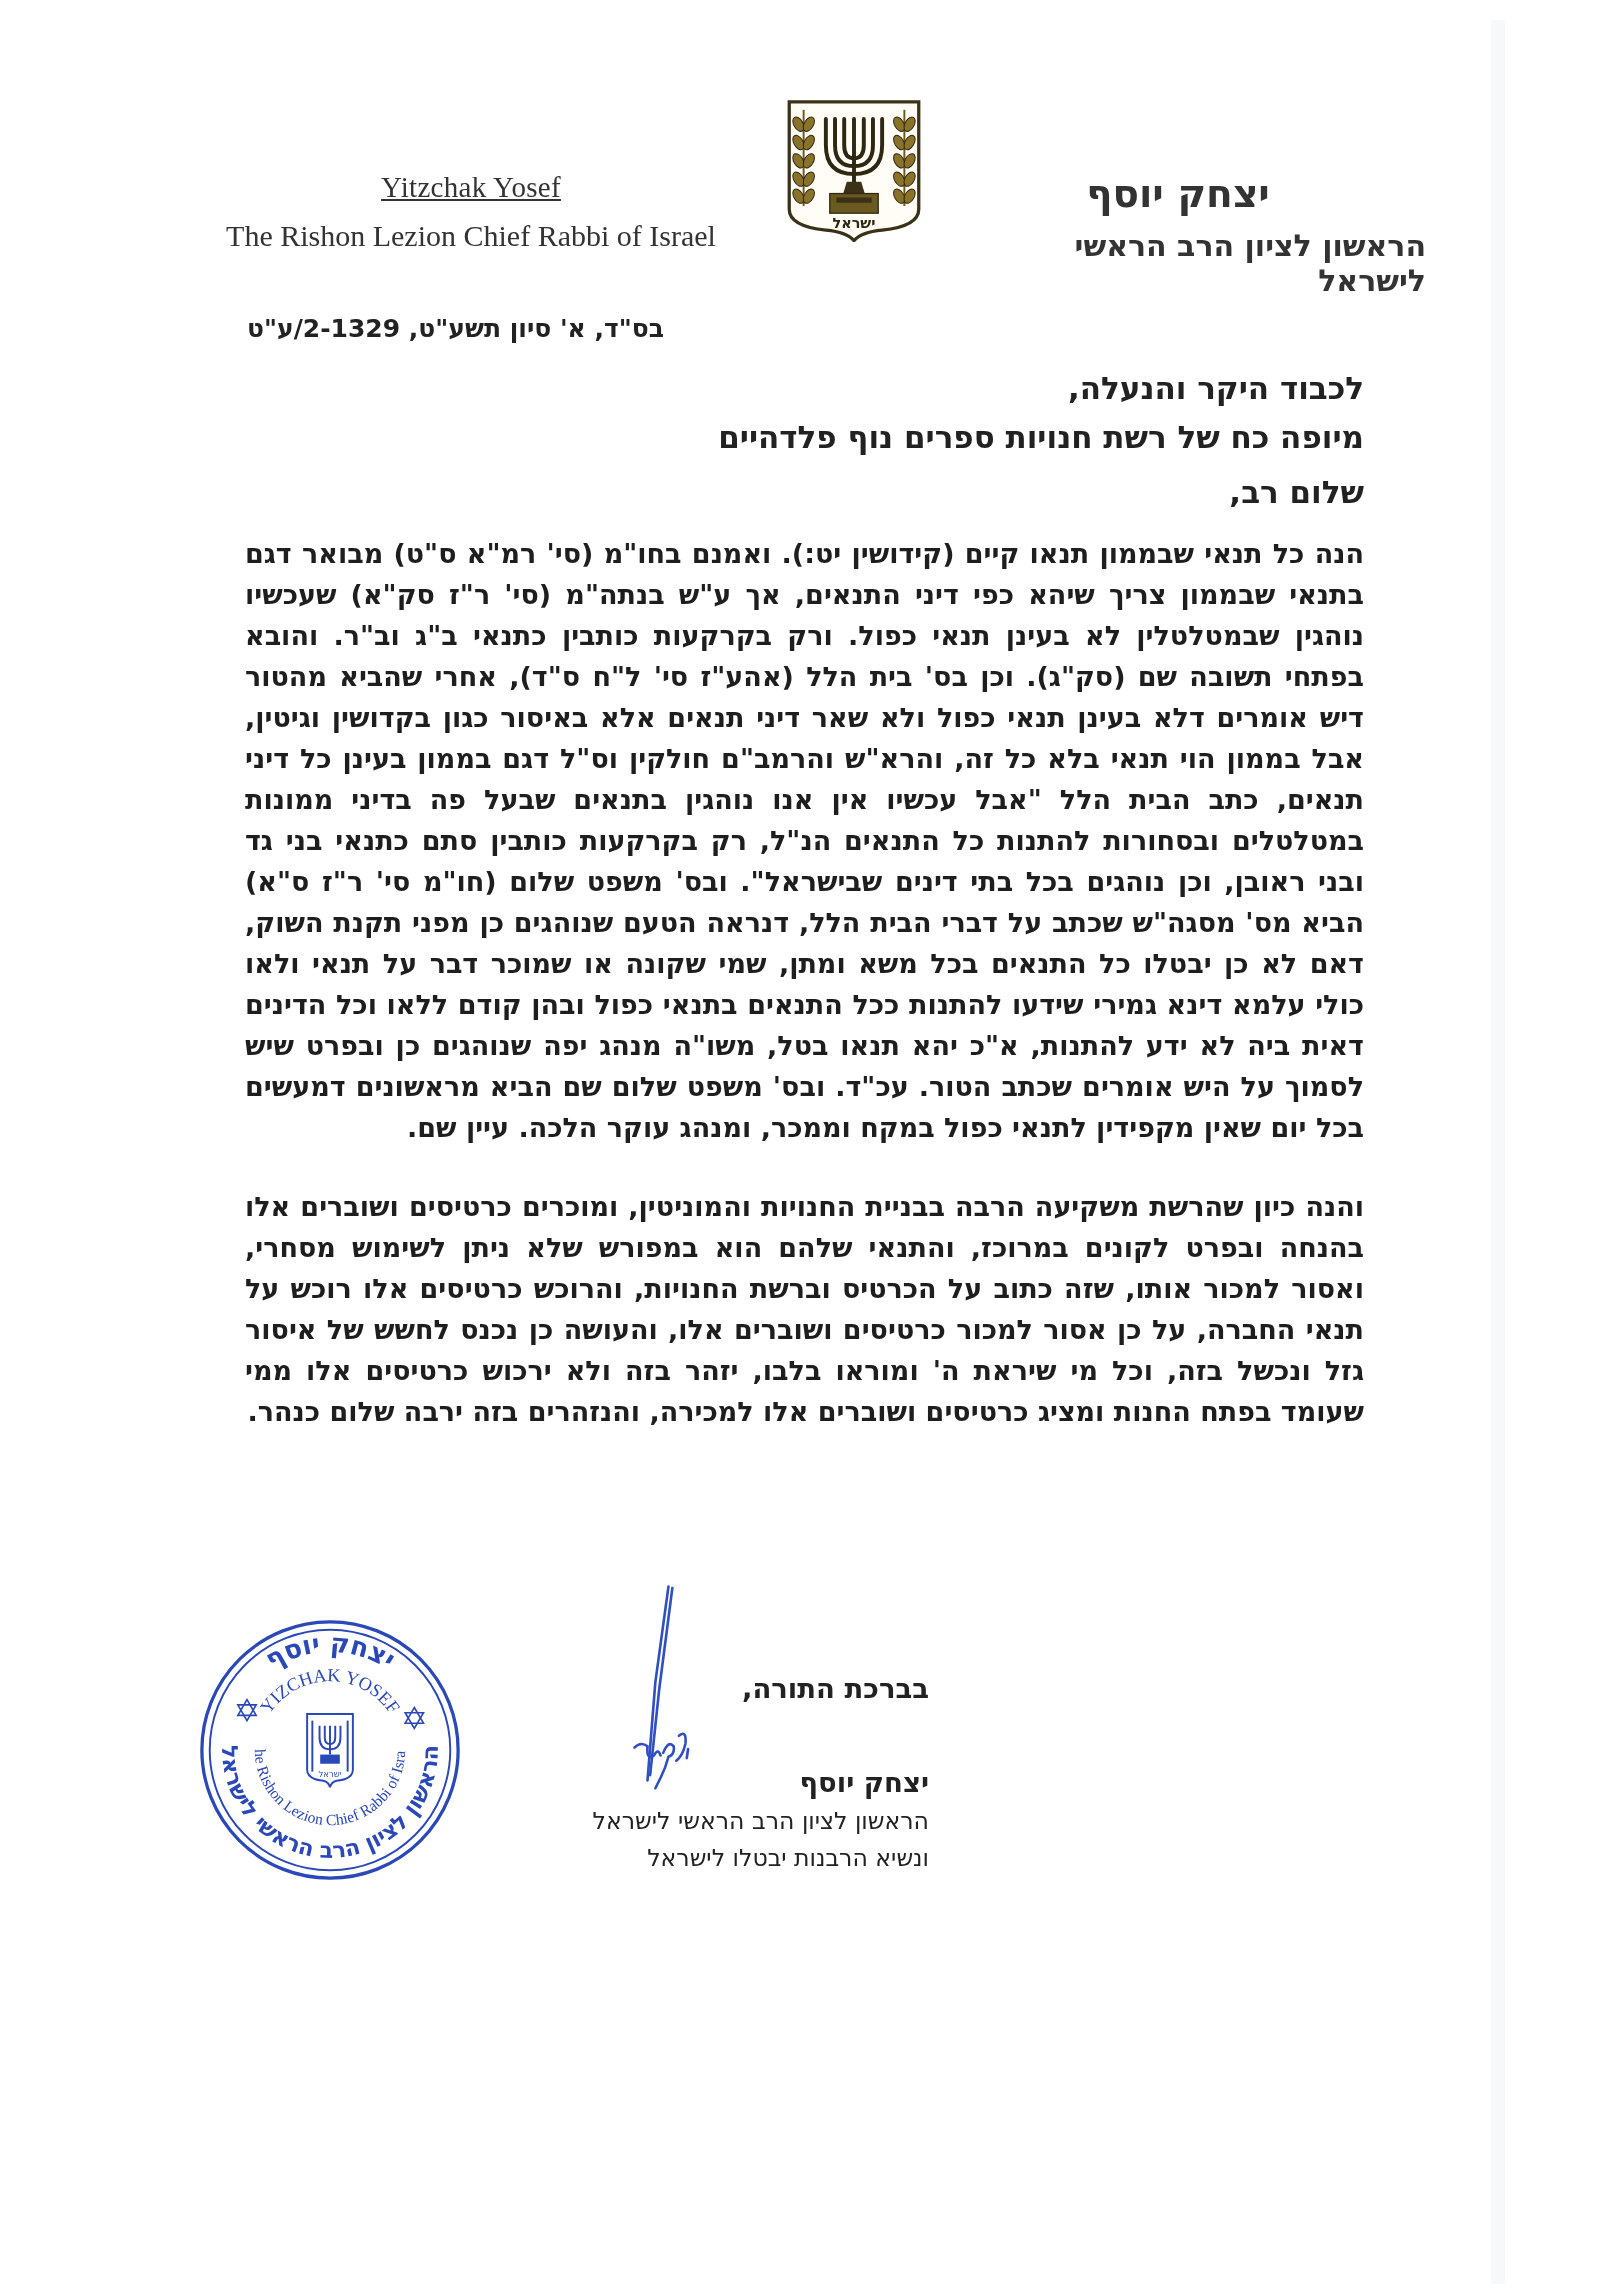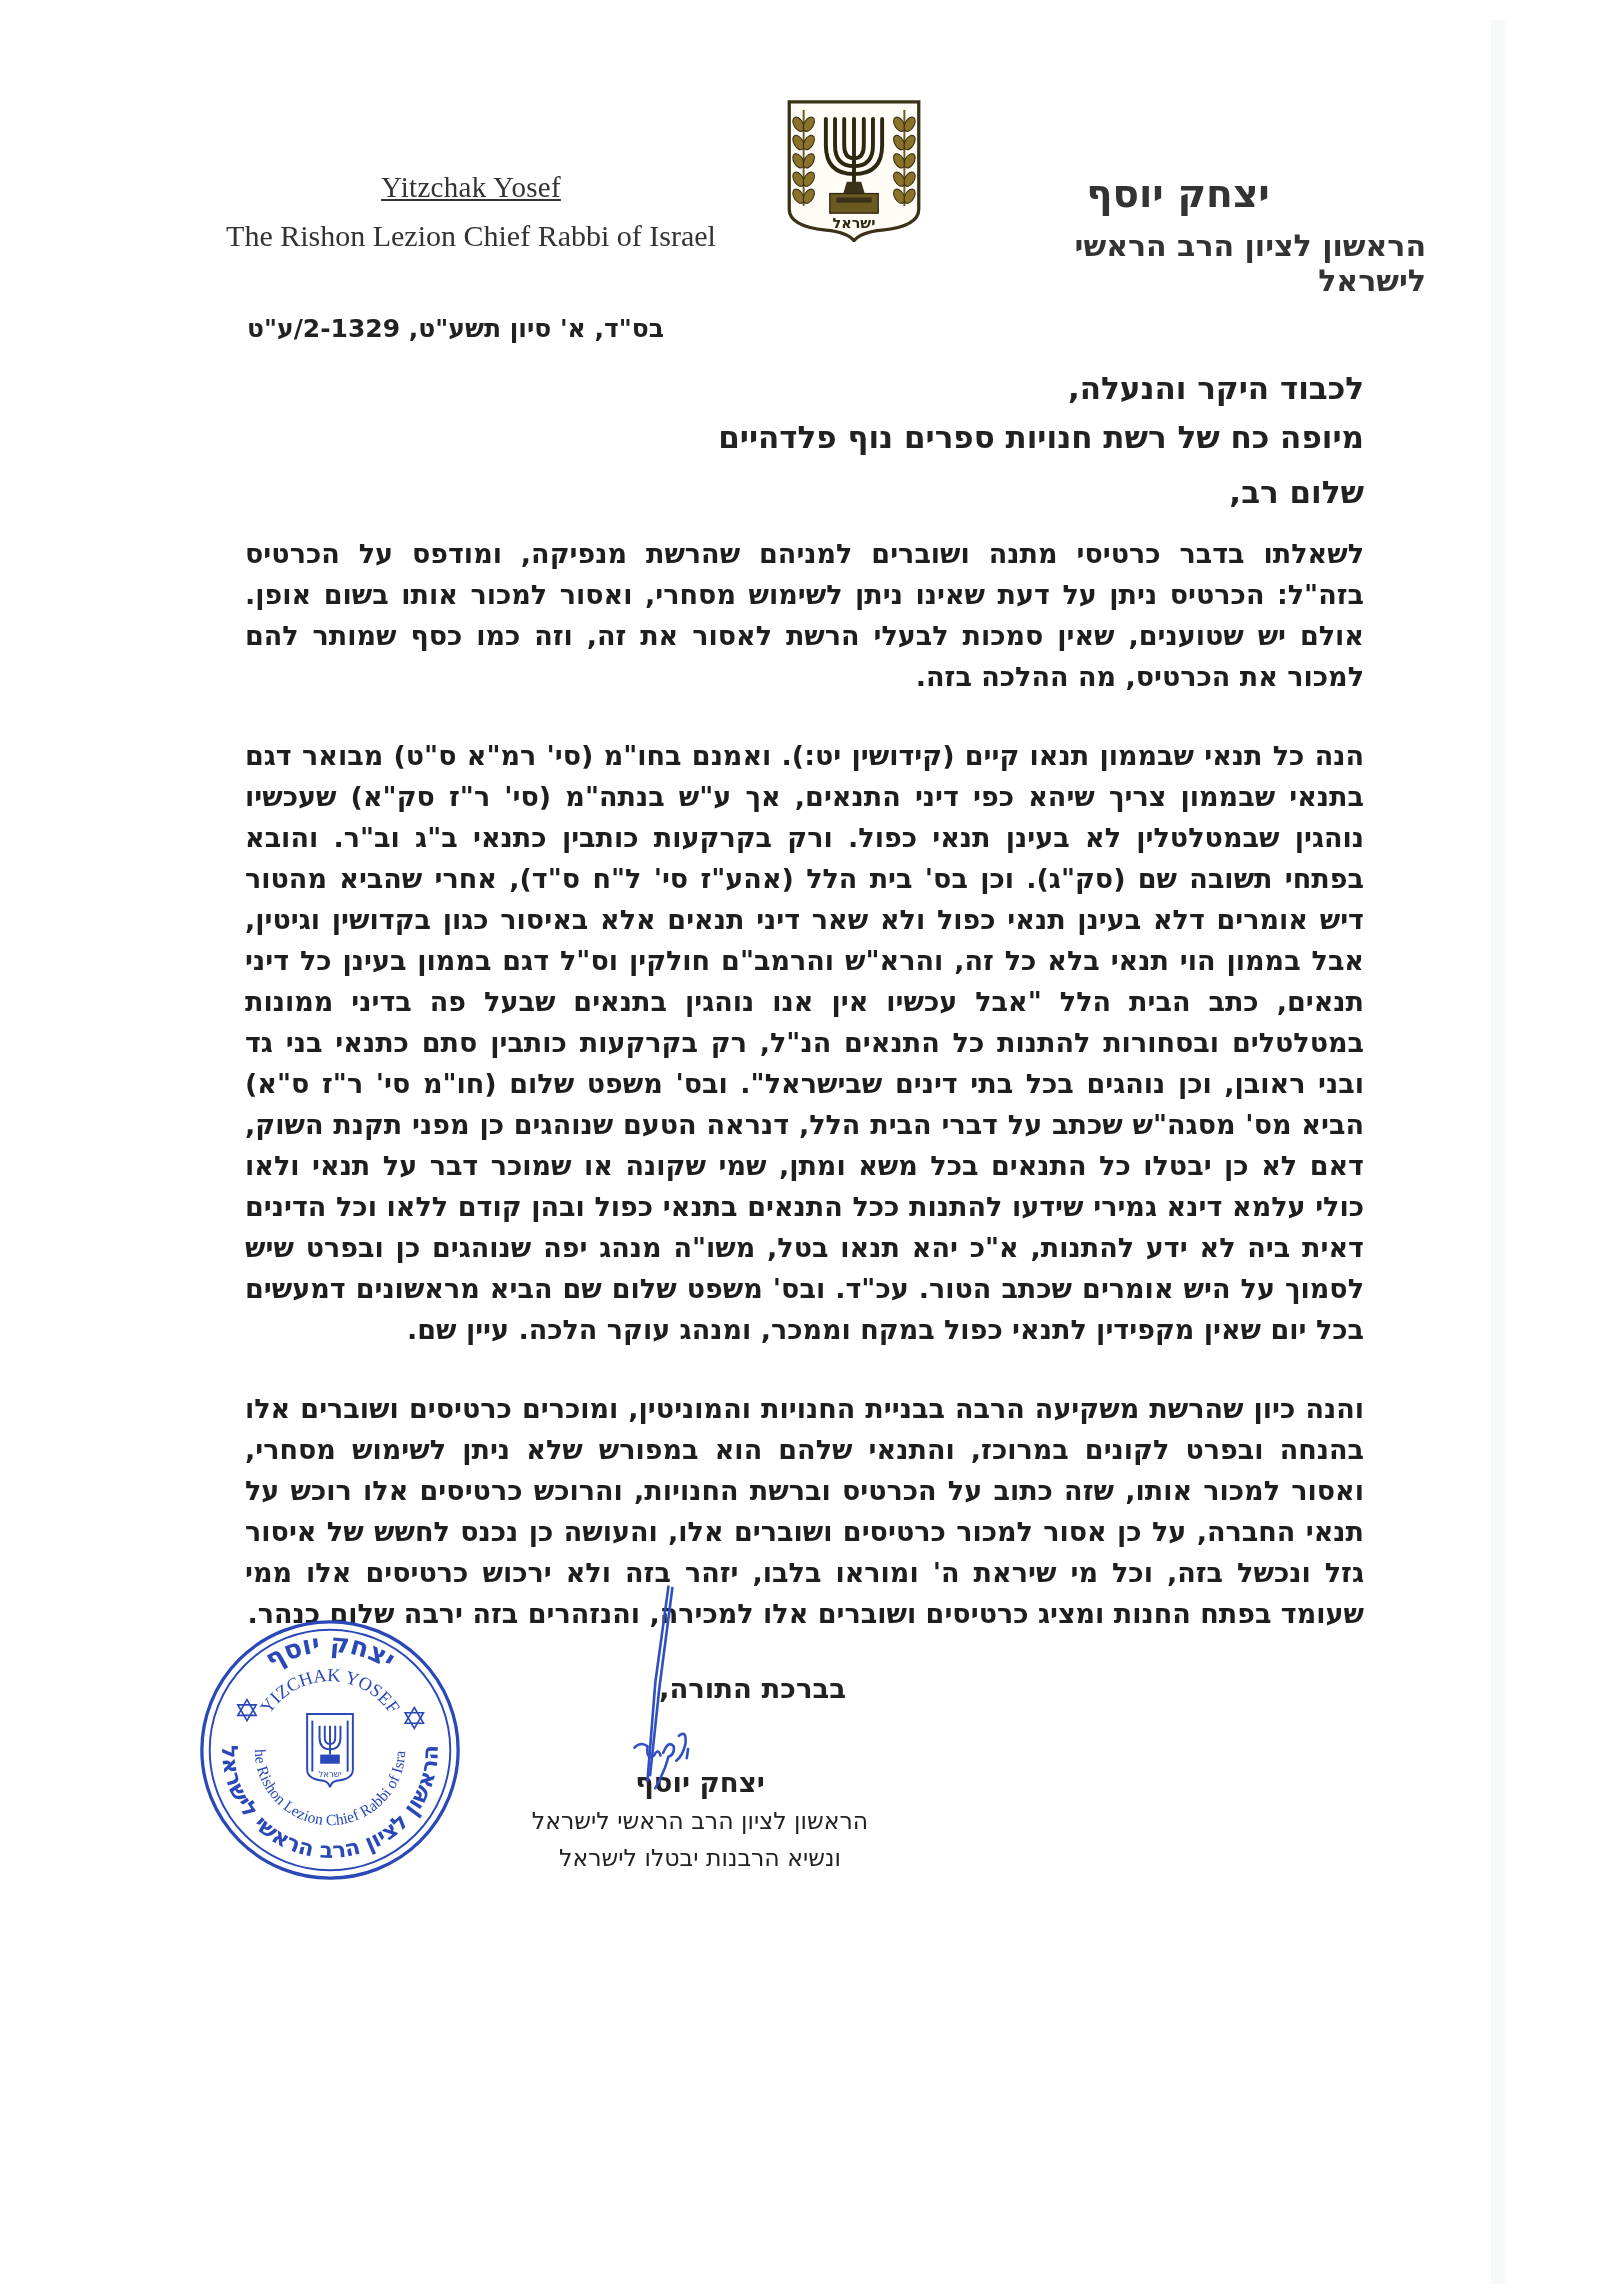--- a/index.html
+++ b/index.html
@@ -31,21 +31,21 @@
   .addr2 { top: 419px; }
   .greeting { top: 474px; }
 
   .body-text { left: 245px; top: 533px; width: 1119px; direction: rtl; text-align: justify;
                text-align-last: right; font-family: "DejaVu Sans", sans-serif; font-weight: bold;
                font-size: 27px; line-height: 41px; color: #1e1e1e; }
   .body-text p { margin: 0 0 38px 0; }
   .body-text p.last { margin-bottom: 0; }
 
   
-  .sig-block { left: 471px; top: 1672px; width: 458px; direction: rtl; text-align: center;
+  .sig-block { left: 471px; top: 1672px; width: 458px; direction: rtl; 
                font-family: "DejaVu Sans", sans-serif; color: #222; }
   .sig-closing { font-weight: bold; font-size: 27.5px; margin-left: 105px; }
   .sig-name { font-weight: bold; font-size: 27.5px; margin-top: 62px; }
   .sig-title1, .sig-title2 { font-size: 23.6px; margin-top: 9.2px; }
   .signature { left: 595px; top: 1584px; width: 105px; height: 216px; }
 
   
   .stamp { left: 196px; top: 1616px; width: 268px; height: 268px; }
 </style>
 </head>
@@ -103,21 +103,20 @@
 <div class="abs he-name">יצחק יוסף</div>
 <div class="abs he-title">הראשון לציון הרב הראשי לישראל</div>
 
 <div class="abs date-line">בס"ד, א' סיון תשע"ט, 2-1329/ע"ט</div>
 
 <div class="abs addr addr1">לכבוד היקר והנעלה,</div>
 <div class="abs addr addr2">מיופה כח של רשת חנויות ספרים נוף פלדהיים</div>
 <div class="abs addr greeting">שלום רב,</div>
 
 <div class="abs body-text">
-  <p>לשאלתו בדבר כרטיסי מתנה ושוברים למניהם שהרשת מנפיקה, ומודפס על הכרטיס בזה"ל: הכרטיס ניתן על דעת שאינו ניתן לשימוש מסחרי, ואסור למכור אותו בשום אופן. אולם יש שטוענים, שאין סמכות לבעלי הרשת לאסור את זה, וזה כמו כסף שמותר להם למכור את הכרטיס, מה ההלכה בזה.</p>
   <p>הנה כל תנאי שבממון תנאו קיים (קידושין יט:). ואמנם בחו"מ (סי' רמ"א ס"ט) מבואר דגם בתנאי שבממון צריך שיהא כפי דיני התנאים, אך ע"ש בנתה"מ (סי' ר"ז סק"א) שעכשיו נוהגין שבמטלטלין לא בעינן תנאי כפול. ורק בקרקעות כותבין כתנאי ב"ג וב"ר. והובא בפתחי תשובה שם (סק"ג). וכן בס' בית הלל (אהע"ז סי' ל"ח ס"ד), אחרי שהביא מהטור דיש אומרים דלא בעינן תנאי כפול ולא שאר דיני תנאים אלא באיסור כגון בקדושין וגיטין, אבל בממון הוי תנאי בלא כל זה, והרא"ש והרמב"ם חולקין וס"ל דגם בממון בעינן כל דיני תנאים, כתב הבית הלל "אבל עכשיו אין אנו נוהגין בתנאים שבעל פה בדיני ממונות במטלטלים ובסחורות להתנות כל התנאים הנ"ל, רק בקרקעות כותבין סתם כתנאי בני גד ובני ראובן, וכן נוהגים בכל בתי דינים שבישראל". ובס' משפט שלום (חו"מ סי' ר"ז ס"א) הביא מס' מסגה"ש שכתב על דברי הבית הלל, דנראה הטעם שנוהגים כן מפני תקנת השוק, דאם לא כן יבטלו כל התנאים בכל משא ומתן, שמי שקונה או שמוכר דבר על תנאי ולאו כולי עלמא דינא גמירי שידעו להתנות ככל התנאים בתנאי כפול ובהן קודם ללאו וכל הדינים דאית ביה לא ידע להתנות, א"כ יהא תנאו בטל, משו"ה מנהג יפה שנוהגים כן ובפרט שיש לסמוך על היש אומרים שכתב הטור. עכ"ד. ובס' משפט שלום שם הביא מראשונים דמעשים בכל יום שאין מקפידין לתנאי כפול במקח וממכר, ומנהג עוקר הלכה. עיין שם.</p>
   <p class="last">והנה כיון שהרשת משקיעה הרבה בבניית החנויות והמוניטין, ומוכרים כרטיסים ושוברים אלו בהנחה ובפרט לקונים במרוכז, והתנאי שלהם הוא במפורש שלא ניתן לשימוש מסחרי, ואסור למכור אותו, שזה כתוב על הכרטיס וברשת החנויות, והרוכש כרטיסים אלו רוכש על תנאי החברה, על כן אסור למכור כרטיסים ושוברים אלו, והעושה כן נכנס לחשש של איסור גזל ונכשל בזה, וכל מי שיראת ה' ומוראו בלבו, יזהר בזה ולא ירכוש כרטיסים אלו ממי שעומד בפתח החנות ומציג כרטיסים ושוברים אלו למכירה, והנזהרים בזה ירבה שלום כנהר.</p>
 </div>
 
 <div class="abs stamp">
   <svg width="268" height="268" viewBox="0 0 410 410">
     <defs>
       <path id="outerTop" d="M 45 215 A 160 160 0 0 1 365 215"></path>
       <path id="outerBottom" d="M 40 205 A 165 165 0 0 0 370 205"></path>
       <path id="innerTop" d="M 95 210 A 110 110 0 0 1 315 210"></path>

